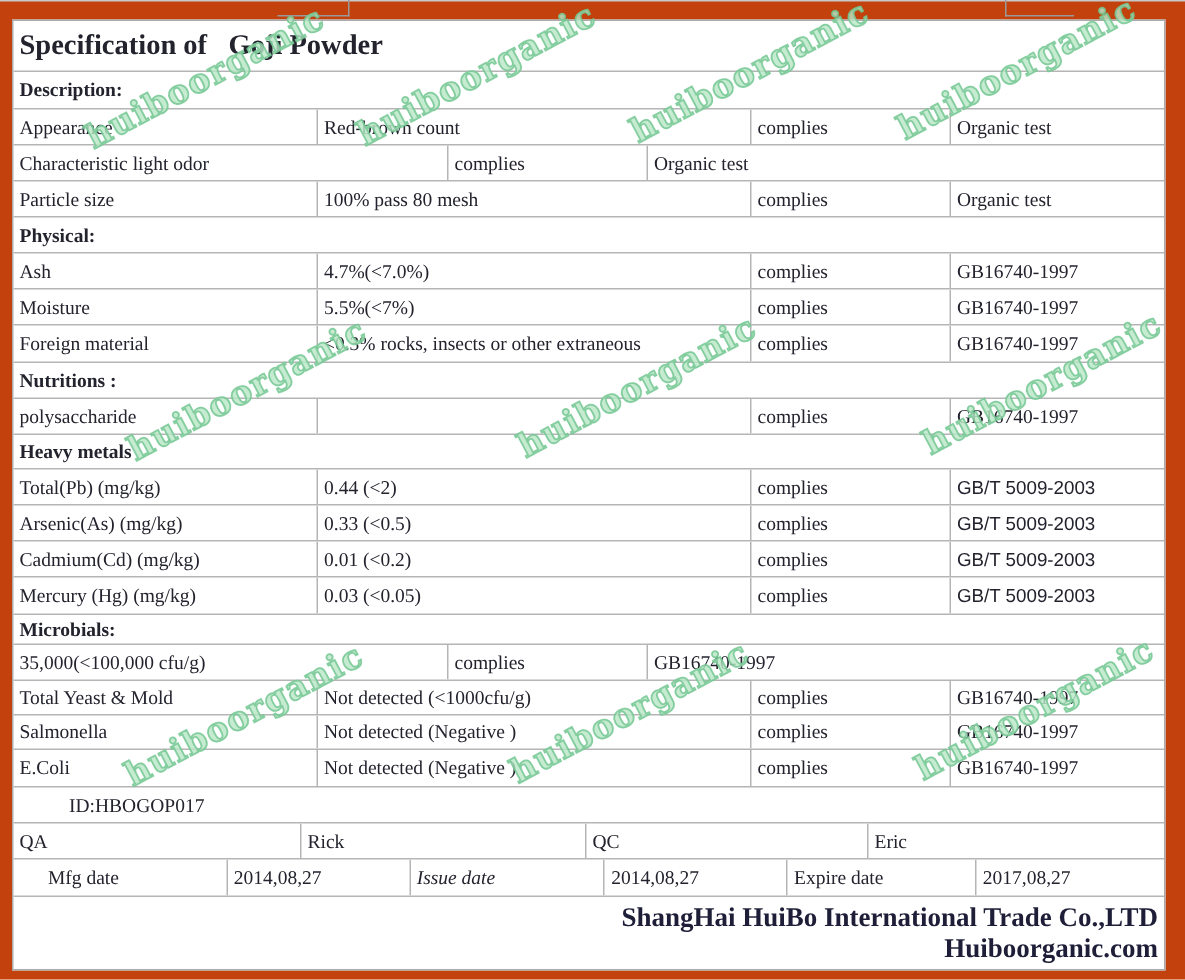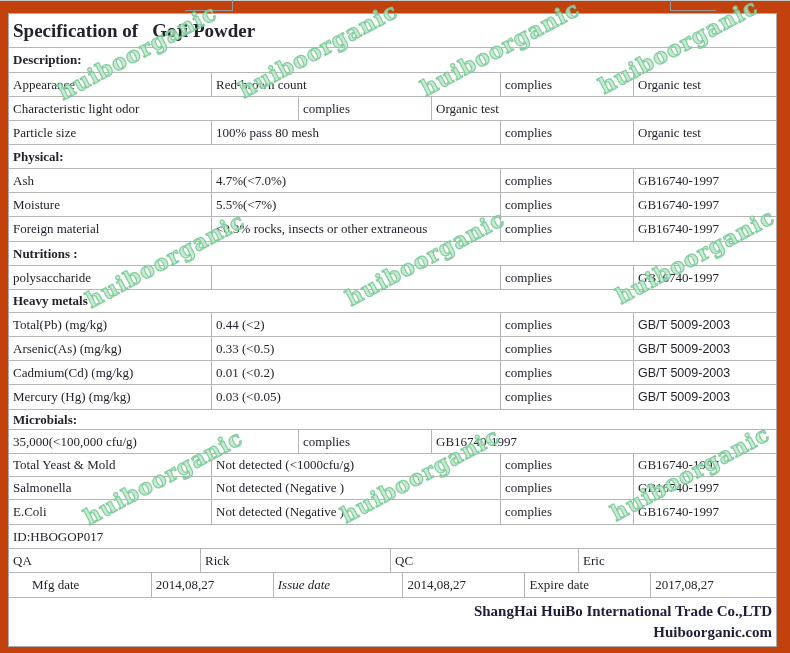--- a/index.html
+++ b/index.html
@@ -23,40 +23,40 @@
   .cell {
     box-sizing:border-box; display:flex; align-items:center;
     padding-left:4px; overflow:hidden; white-space:nowrap; font-size:13px;
   }
   .cell + .cell { border-left:1px solid #b5b5b5; }
 
   .title-row { height:34px; }
   .title-row .cell { font-size:19px; font-weight:bold; white-space:pre; }
 
   .section-row .cell { font-weight:bold; white-space:pre; }
-  .plain-row .cell { font-weight:normal; }
+  .plain-row .cell { font-weight:normal;margin-left:33px; }
 
   
   .c1 { width:202px; }
   .c2 { width:289px; }
   .c3 { width:133px; }
   .c4 { width:143px; }
   .full { width:767px; }
   .sans { font-family:"Liberation Sans", sans-serif; font-size:12.5px; }
 
   
   .q1 { width:191px; } .q2 { width:190px; } .q3 { width:188px; } .q4 { width:198px; }
   .m1 { width:126px;margin-left:19px; } .m2 { width:125px; } .m3 { width:133px;font-style:italic; }
   .m4 { width:125px; } .m5 { width:129px; } .m6 { width:129px; }
 
   .footer-block {
     height:48px; box-sizing:border-box; padding:3px 4px 0 0;
     text-align:right; border-bottom:none;
   }
-  .footer-line { font-weight:bold; font-size:15px; line-height:21px; color:#1e1e38; }
+  .footer-line { font-weight:bold; font-size:18px; line-height:21px; color:#1e1e38; }
 
   
   .wm-layer { position:absolute; left:0; top:0; width:790px; height:653px; pointer-events:none; }
   .wm {
     position:absolute; transform:translate(-50%,-50%) rotate(-28deg);
     font-family:"DejaVu Serif", serif; font-weight:bold; font-size:22px; letter-spacing:1px;
     color:rgba(205,240,215,0.55);
     -webkit-text-stroke:1.2px rgba(116,199,147,0.85);
     text-shadow:0 0 1px rgba(140,210,165,0.6);
     white-space:nowrap;

